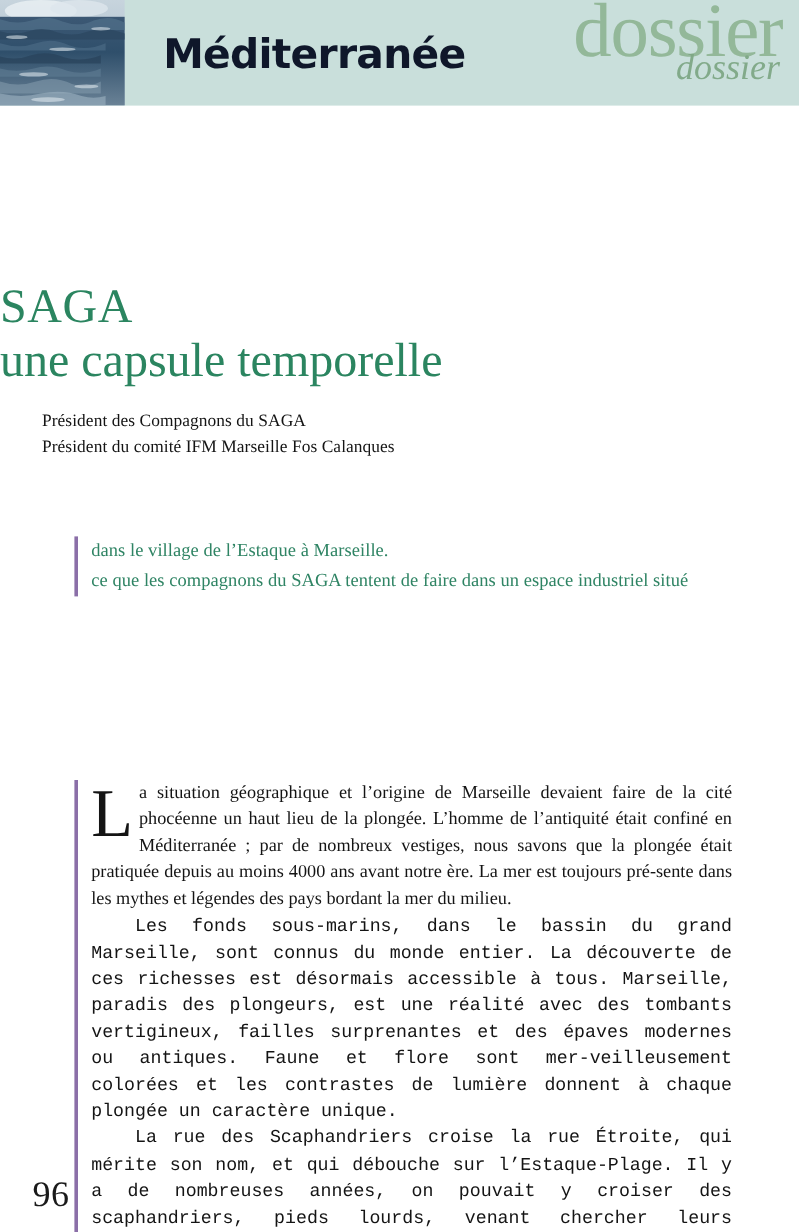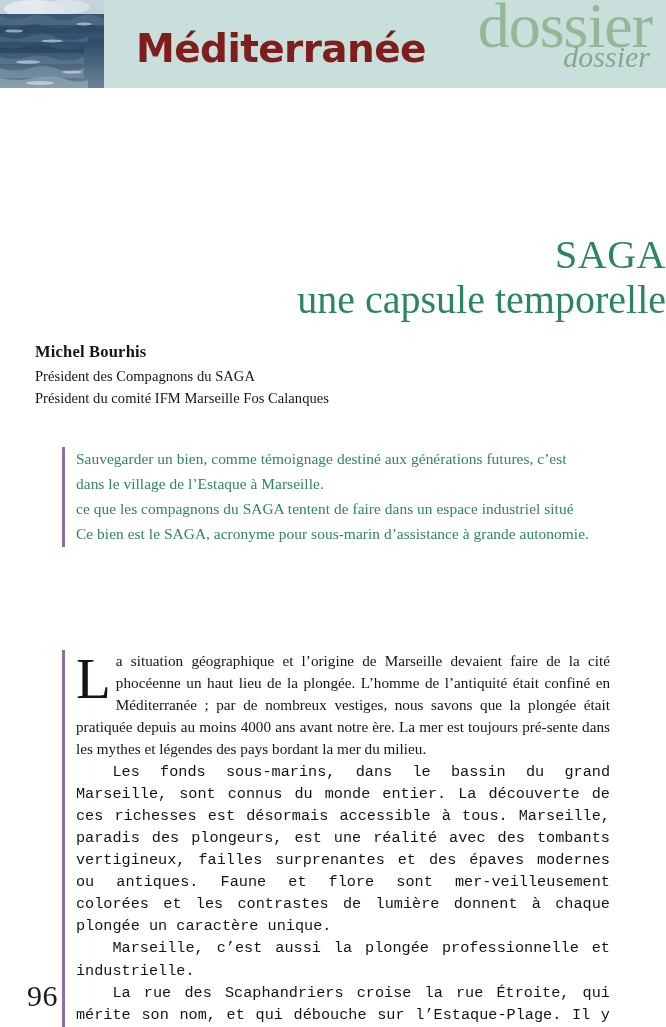--- a/index.html
+++ b/index.html
@@ -64,35 +64,35 @@
     opacity: 0.95;
     line-height: 1;
     white-space: nowrap;
   }
 
   #header-title {
     position: absolute;
     left: 136px;
     top: 29px;
     font-family: "DejaVu Sans", "Liberation Sans", sans-serif;
-    font-size: 39px;
+    font-size: 34px;
     font-weight: 700;
-    color: #7f1d1d;
+    color: #0f172a;
     line-height: 1;
     letter-spacing: -0.6px;
     white-space: nowrap;
   }
 
   
   #article-title {
     position: absolute;
     left: 0;
     top: 233px;
     width: 666px;
-    text-align: right;
+    text-align: left;
     color: #2b8560;
     line-height: 1.12;
   }
   #article-title .line1 {
     display: block;
     font-size: 40px;
     letter-spacing: 0.5px;
   }
   #article-title .line2 {
     display: block;
@@ -224,32 +224,28 @@
 
   <div id="header-title">Méditerranée</div>
 </div>
 
 <div id="article-title">
   <span class="line1">SAGA</span>
   <span class="line2">une capsule temporelle</span>
 </div>
 
 <div id="author-block">
-  <div id="author-name">Michel Bourhis</div>
   <div class="author-role">Président des Compagnons du SAGA</div>
   <div class="author-role">Président du comité IFM Marseille Fos Calanques</div>
 </div>
 
 <div id="abstract">
-  <p>Sauvegarder un bien, comme témoignage destiné aux générations futures, c’est</p>
   <p>dans le village de l’Estaque à Marseille.</p>
   <p>ce que les compagnons du SAGA tentent de faire dans un espace industriel situé</p>
-  <p>Ce bien est le SAGA, acronyme pour sous-marin d’assistance à grande autonomie.</p>
 </div>
 
 <div id="body-text">
   <p><span id="drop-cap">L</span><span>a situation géographique et l’origine de Marseille devaient faire de la cité phocéenne un haut lieu de la plongée. L’homme de l’antiquité était confiné en Méditerranée ; par de nombreux vestiges, nous savons que la plongée était pratiquée depuis au moins 4000 ans avant notre ère. La mer est toujours pré-sente dans les mythes et légendes des pays bordant la mer du milieu.</span></p>
   <p>Les fonds sous-marins, dans le bassin du grand Marseille, sont connus du monde entier. La découverte de ces richesses est désormais accessible à tous. Marseille, paradis des plongeurs, est une réalité avec des tombants vertigineux, failles surprenantes et des épaves modernes ou antiques. Faune et flore sont mer-veilleusement colorées et les contrastes de lumière donnent à chaque plongée un caractère unique.</p>
-  <p>Marseille, c’est aussi la plongée professionnelle et industrielle.</p>
   <p>La rue des Scaphandriers croise la rue Étroite, qui mérite son nom, et qui débouche sur l’Estaque-Plage. Il y a de nombreuses années, on pouvait y croiser des scaphandriers, pieds lourds, venant chercher leurs instructions pour leurs futures missions.</p>
 </div>
 
 <div id="page-number">96</div>
 
 </body></html>

